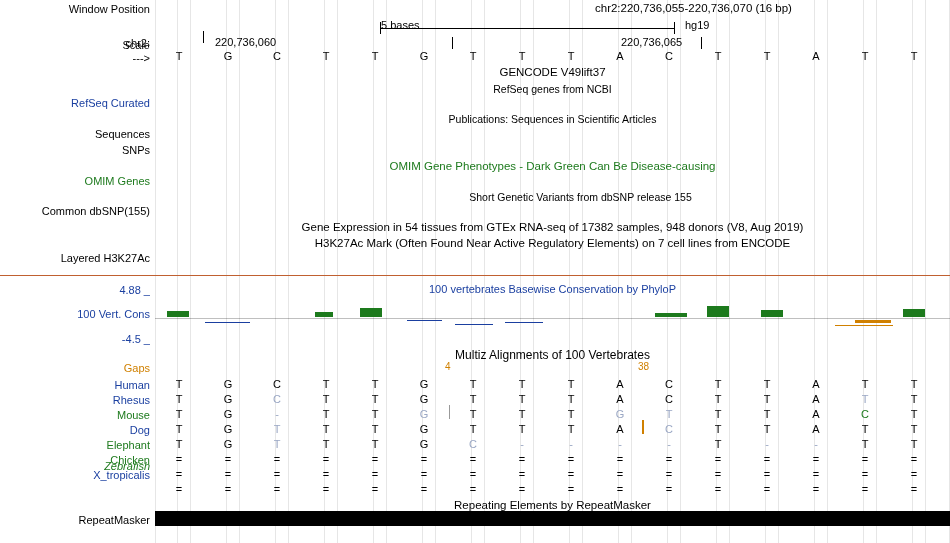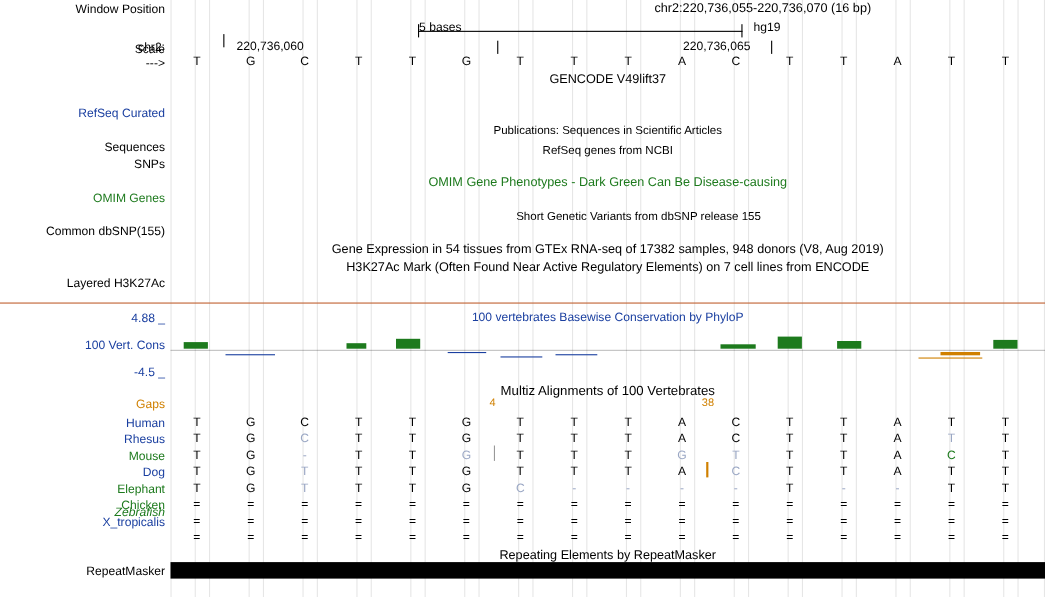--- a/index.html
+++ b/index.html
@@ -140,21 +140,21 @@
     <div class="base" style="left:404px;top:50px;">T</div>
     <div class="base" style="left:453px;top:50px;">A</div>
     <div class="base" style="left:502px;top:50px;">C</div>
     <div class="base" style="left:551px;top:50px;">T</div>
     <div class="base" style="left:600px;top:50px;">T</div>
     <div class="base" style="left:649px;top:50px;">A</div>
     <div class="base" style="left:698px;top:50px;">T</div>
     <div class="base" style="left:747px;top:50px;">T</div>
 
     <div class="centered" style="top:66px;font-size:11.5px;">GENCODE V49lift37</div>
-    <div class="centered" style="top:83px;font-size:10.5px;margin-top:48px;">RefSeq genes from NCBI</div>
+    <div class="centered" style="top:83px;font-size:10.5px;">RefSeq genes from NCBI</div>
     <div class="centered" style="top:160px;font-size:11.5px;color:#1d7a1d;">OMIM Gene Phenotypes - Dark Green Can Be Disease-causing</div>
     <div class="centered" style="top:113px;font-size:10.5px;">Publications: Sequences in Scientific Articles</div>
     <div class="centered" style="top:191px;font-size:10.5px;padding-left:28px;">Short Genetic Variants from dbSNP release 155</div>
     <div class="centered" style="top:221px;font-size:11.5px;">Gene Expression in 54 tissues from GTEx RNA-seq of 17382 samples, 948 donors (V8, Aug 2019)</div>
     <div class="centered" style="top:237px;font-size:11.5px;">H3K27Ac Mark (Often Found Near Active Regulatory Elements) on 7 cell lines from ENCODE</div>
 
     <div class="centered" style="top:283px;font-size:11px;color:#1a3fa0;">100 vertebrates Basewise Conservation by PhyloP</div>
     <div class="centered" style="top:348px;font-size:12px;text-align:center;">Multiz Alignments of 100 Vertebrates</div>
     <div class="centered" style="top:499px;font-size:11.5px;">Repeating Elements by RepeatMasker</div>
 

